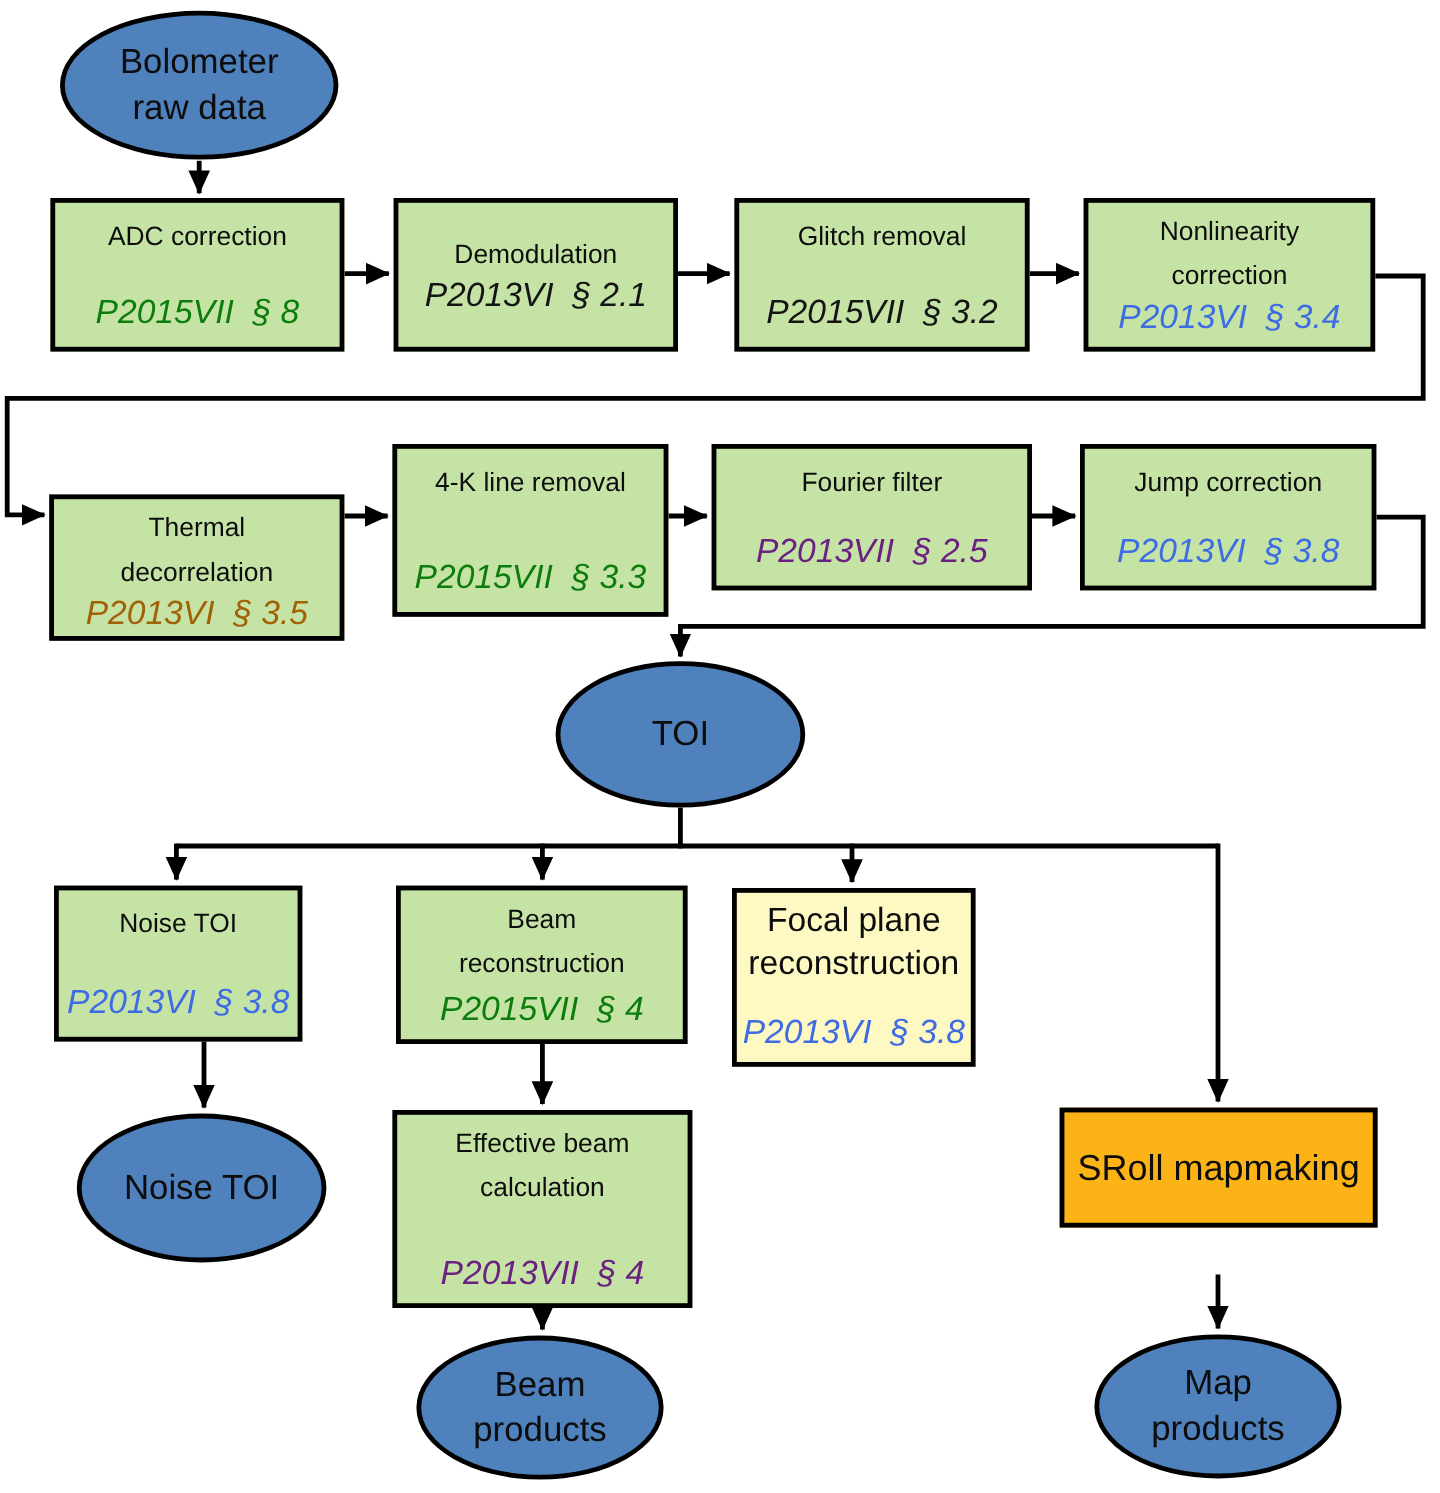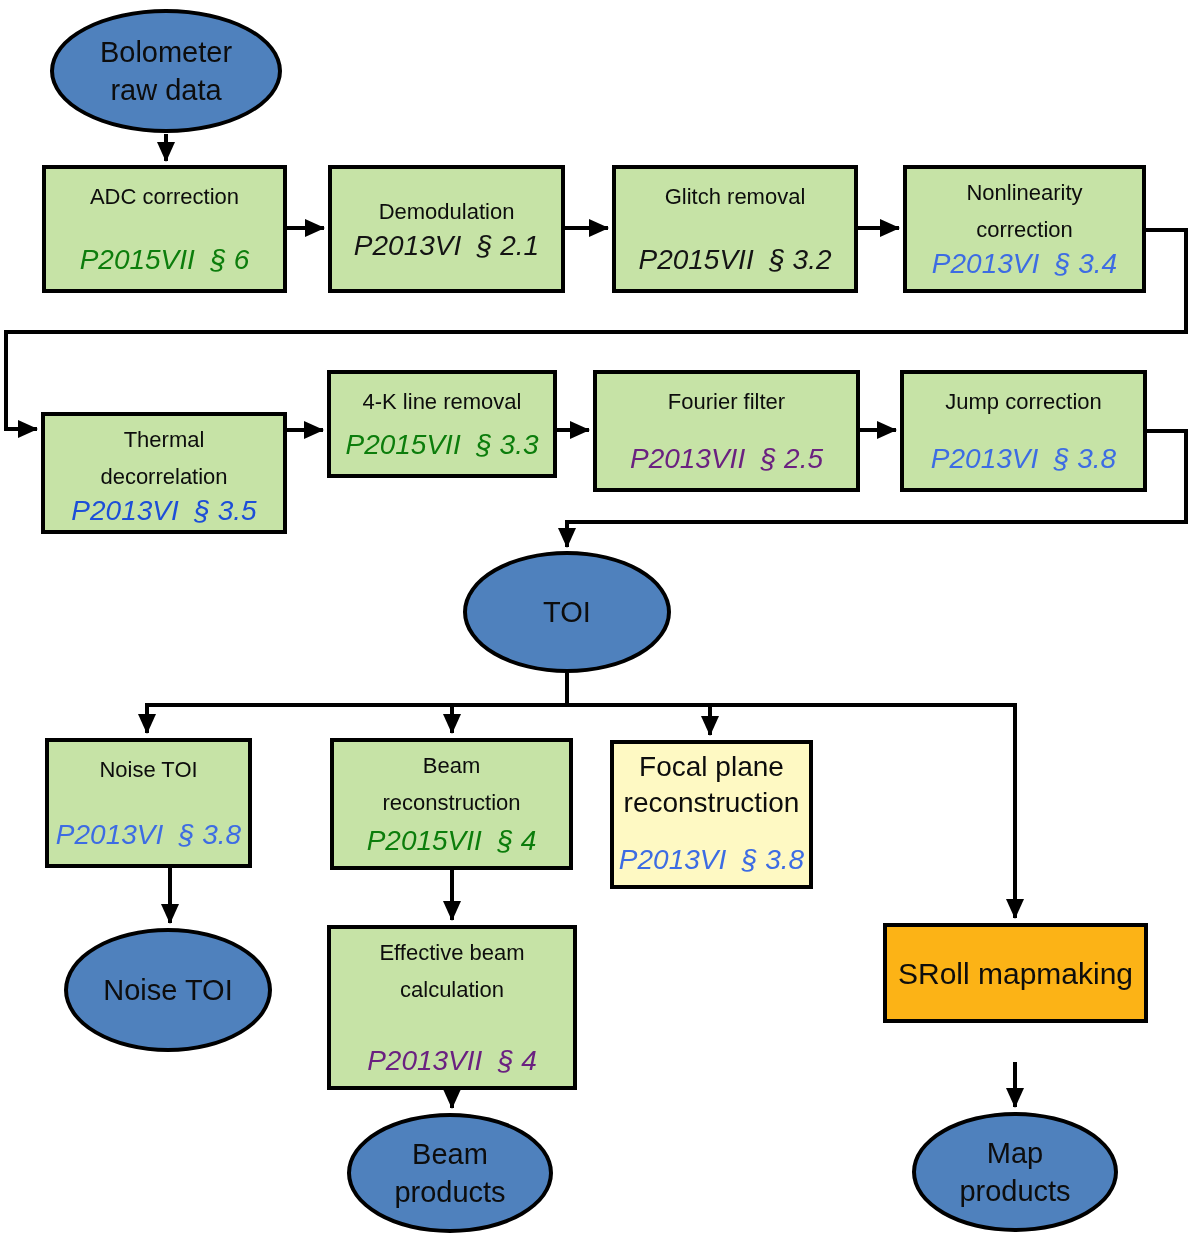--- a/index.html
+++ b/index.html
@@ -72,21 +72,21 @@
 products</div>
   </div>
 
   <div class="node ellipse center" style="left: 912px; top: 1112px; width: 206px; height: 120px; background-color: rgb(79, 129, 189);">
     <div class="title">Map
 products</div>
   </div>
 
   <div class="node box tb" style="left: 42px; top: 165px; width: 245px; height: 128px; background-color: rgb(198, 227, 166);">
     <div class="title">ADC correction</div>
-    <div class="ref" style="color: rgb(12, 125, 12);">P2015VII  § 6</div>
+    <div class="ref" style="color: rgb(12, 125, 12);">P2015VII  § 8</div>
   </div>
 
   <div class="node box tb" style="left: 328px; top: 165px; width: 237px; height: 128px; background-color: rgb(198, 227, 166); justify-content: center;">
     <div class="title">Demodulation</div>
     <div class="ref" style="color: rgb(20, 20, 20);">P2013VI  § 2.1</div>
   </div>
 
   <div class="node box tb" style="left: 612px; top: 165px; width: 246px; height: 128px; background-color: rgb(198, 227, 166);">
     <div class="title">Glitch removal</div>
     <div class="ref" style="color: rgb(20, 20, 20);">P2015VII  § 3.2</div>
@@ -94,24 +94,24 @@
 
   <div class="node box even" style="left: 903px; top: 165px; width: 243px; height: 128px; background-color: rgb(198, 227, 166);">
     <div class="title">Nonlinearity
 correction</div>
     <div class="ref" style="color: rgb(61, 108, 227);">P2013VI  § 3.4</div>
   </div>
 
   <div class="node box even" style="left: 41px; top: 370px; width: 246px; height: 122px; background-color: rgb(198, 227, 166); margin-top: 42px;">
     <div class="title">Thermal
 decorrelation</div>
-    <div class="ref" style="color: #1d4ed8;">P2013VI  § 3.5</div>
+    <div class="ref" style="color: #a16207;">P2013VI  § 3.5</div>
   </div>
 
-  <div class="node box tb" style="left: 327px; top: 370px; width: 230px; height: 108px; background-color: rgb(198, 227, 166);">
+  <div class="node box tb" style="left: 327px; top: 370px; width: 230px; height: 144px; background-color: rgb(198, 227, 166);">
     <div class="title">4-K line removal</div>
     <div class="ref" style="color: rgb(12, 125, 12);">P2015VII  § 3.3</div>
   </div>
 
   <div class="node box tb" style="left: 593px; top: 370px; width: 267px; height: 122px; background-color: rgb(198, 227, 166);">
     <div class="title">Fourier filter</div>
     <div class="ref" style="color: rgb(106, 33, 128);">P2013VII  § 2.5</div>
   </div>
 
   <div class="node box tb" style="left: 900px; top: 370px; width: 247px; height: 122px; background-color: rgb(198, 227, 166);">

